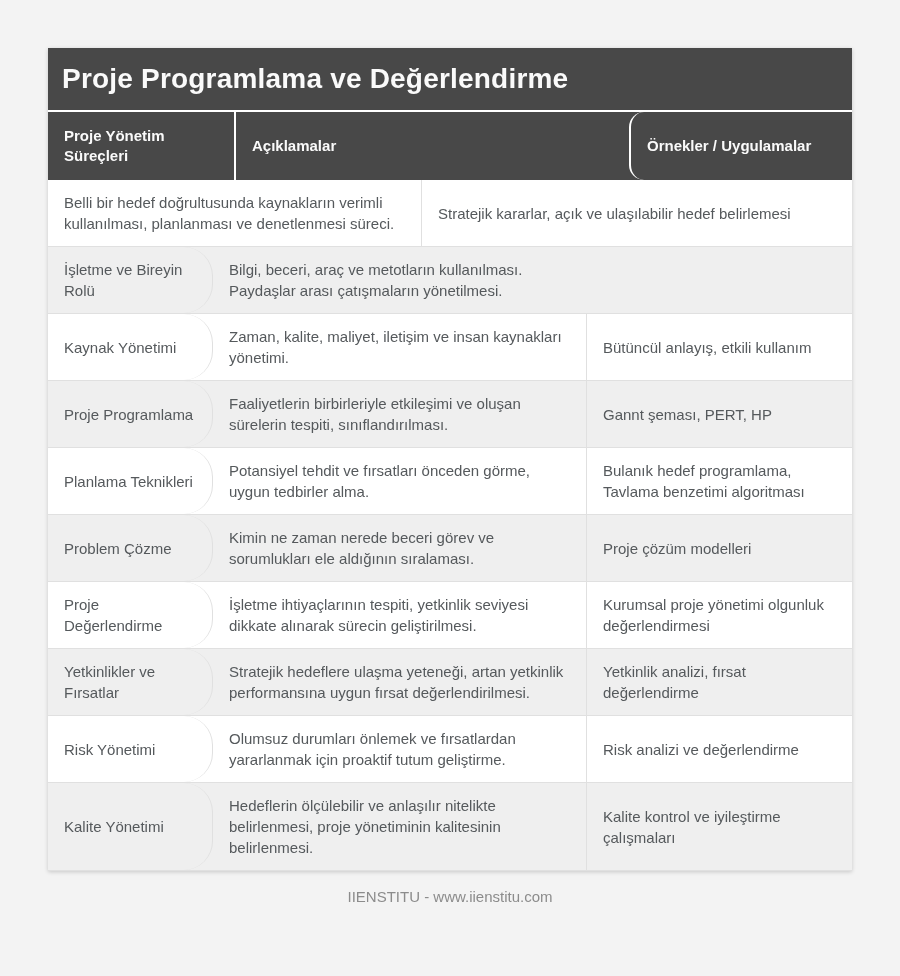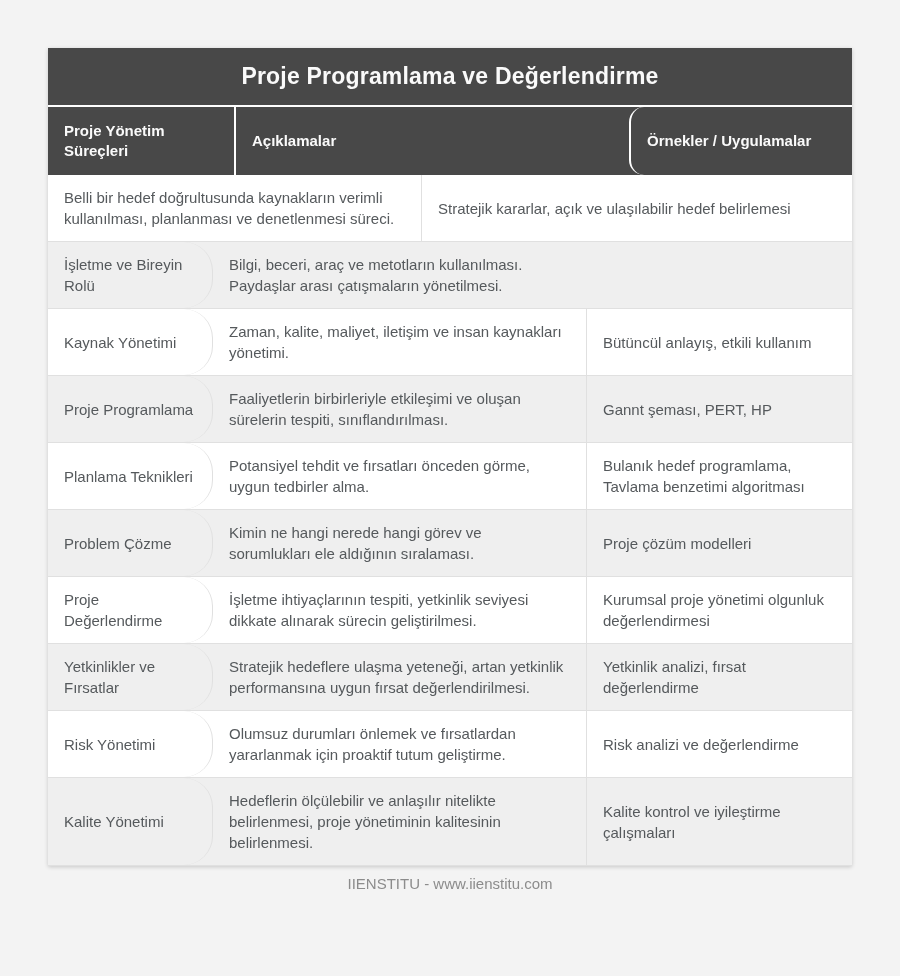--- a/index.html
+++ b/index.html
@@ -25,25 +25,24 @@
     padding: 48px;
   }
   .card {
     width: 804px;
     background: var(--row-bg);
     box-shadow: 0 1px 4px rgba(0,0,0,0.18);
   }
   .card-title {
     background: var(--header-bg);
     color: var(--header-text);
-    font-size: 23px;
+    font-size: 28px;
     font-weight: bold;
-    padding: 15px 26px;
+    padding: 15px 14px;
     letter-spacing: 0.2px;
-    text-align: center;
   }
   .thead {
     display: flex;
     background: var(--header-bg);
     border-top: 2px solid #ffffff;
   }
   .th {
     color: var(--header-text);
     font-size: 15px;
     font-weight: bold;
@@ -65,21 +64,21 @@
     align-items: center;
   }
   .td:not(:last-child) { border-right: 1px solid var(--border); }
   .col-process { width: 165px; flex: 0 0 165px; border-radius: 29px; }
   .col-desc    { width: 374px; flex: 0 0 374px; padding-right: 20px; }
   .col-example { width: 265px; flex: 1 1 auto; border-radius: 15px; }
   .footer {
     text-align: center;
     color: var(--footer-text);
     font-size: 15px;
-    margin-top: 9px;
+    margin-top: 17px;
   }
 </style>
 </head>
 <body>
 
 <div class="page">
   <div class="card">
 
     <div class="card-title">Proje Programlama ve Değerlendirme</div>
 
@@ -114,21 +113,21 @@
       </div>
 
       <div class="tr">
         <div class="td col-process">Planlama Teknikleri</div>
         <div class="td col-desc">Potansiyel tehdit ve fırsatları önceden görme, uygun tedbirler alma.</div>
         <div class="td col-example">Bulanık hedef programlama, Tavlama benzetimi algoritması</div>
       </div>
 
       <div class="tr">
         <div class="td col-process">Problem Çözme</div>
-        <div class="td col-desc">Kimin ne hangi nerede hangi görev ve sorumlukları ele aldığının sıralaması.</div>
+        <div class="td col-desc">Kimin ne zaman nerede beceri görev ve sorumlukları ele aldığının sıralaması.</div>
         <div class="td col-example">Proje çözüm modelleri</div>
       </div>
 
       <div class="tr">
         <div class="td col-process">Proje Değerlendirme</div>
         <div class="td col-desc">İşletme ihtiyaçlarının tespiti, yetkinlik seviyesi dikkate alınarak sürecin geliştirilmesi.</div>
         <div class="td col-example">Kurumsal proje yönetimi olgunluk değerlendirmesi</div>
       </div>
 
       <div class="tr">

